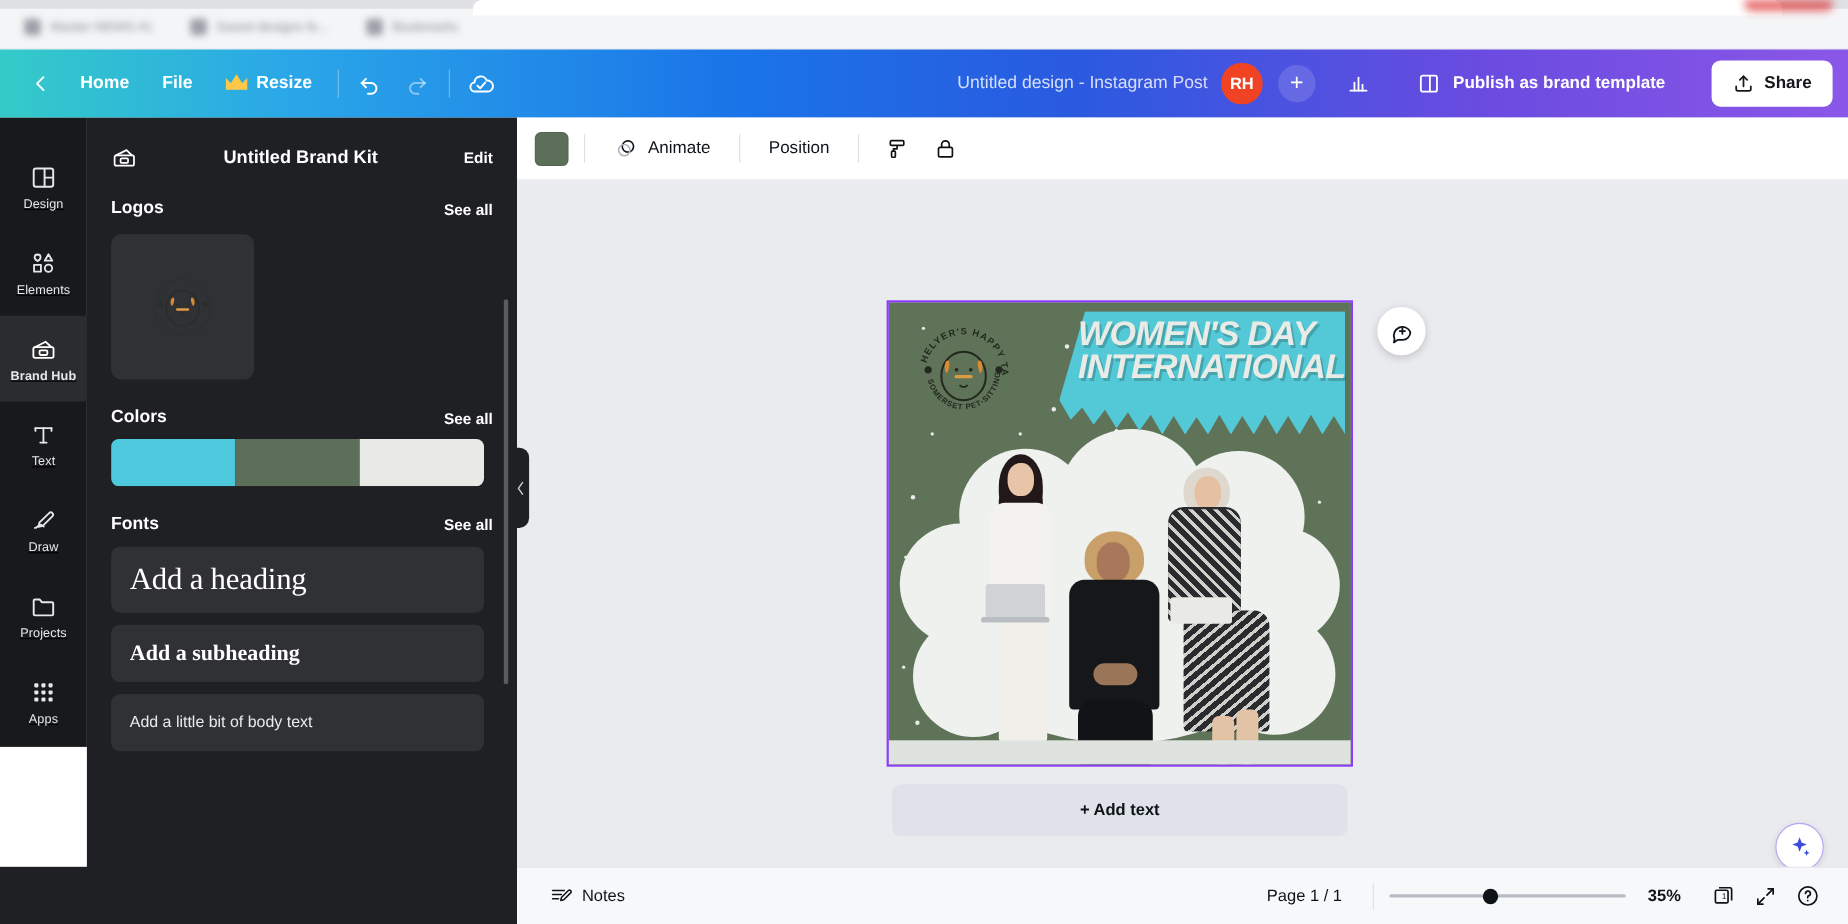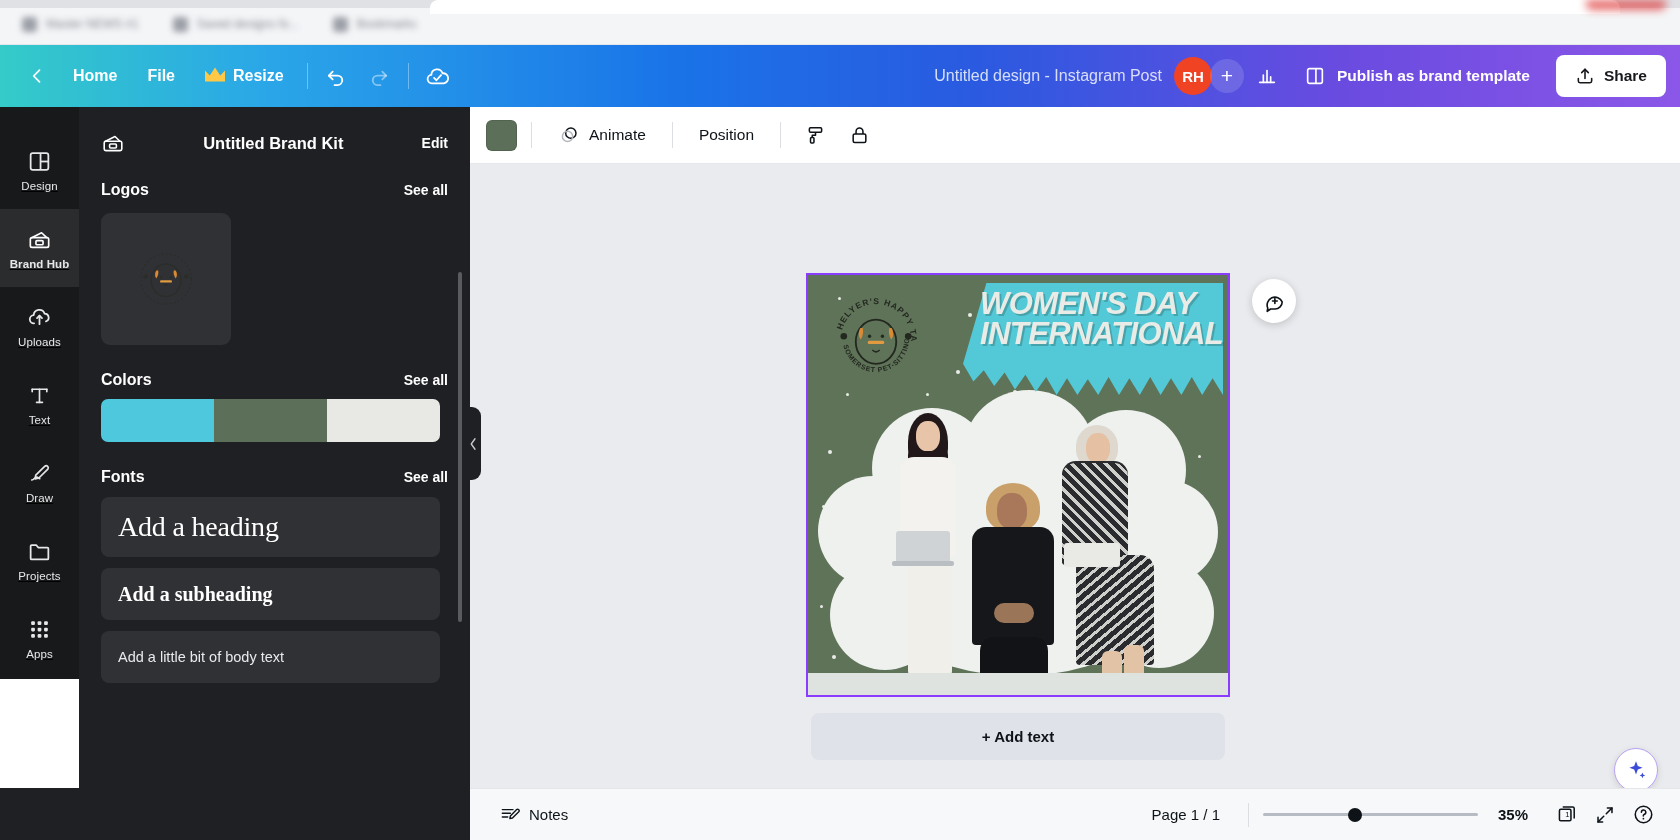--- a/index.html
+++ b/index.html
@@ -54,21 +54,21 @@
   .crown {
     width:20px; height:20px; background:#ffc947; display:inline-block;
     clip-path: polygon(0% 78%,0% 22%,24% 48%,50% 8%,76% 48%,100% 22%,100% 78%);
     border-radius:2px;
   }
   .tb-center { flex:1; display:flex; align-items:center; justify-content:flex-end; }
   .doc-title {
     font-size:16px; color:rgba(255,255,255,.80); font-weight:400;
     padding:7px 12px; border-radius:8px; cursor:text; white-space:nowrap;
   }
-  .tb-right { display:flex; align-items:center; gap:2px; padding-right:14px; }
+  .tb-right { display:flex; align-items:center; gap:18px; padding-right:14px; }
   .avatar {
     width:38px; height:38px; border-radius:50%; background:#ef4324;
     display:flex; align-items:center; justify-content:center;
     font-size:15px; font-weight:700; color:#fff; cursor:pointer;
     border:2px solid rgba(255,255,255,.0);
   }
   .plus-btn {
     width:34px; height:34px; border-radius:50%;
     display:flex;align-items:center;justify-content:center;
     font-size:21px; font-weight:400; cursor:pointer; margin-left:-4px;
@@ -352,35 +352,36 @@
 
   <div class="rail">
     <div class="rail-item">
       <svg class="rail-ico" viewBox="0 0 24 24" fill="none" stroke="#e6e7e8" stroke-width="1.7" stroke-linejoin="round">
           <rect x="3.5" y="4" width="17" height="16" rx="2"></rect>
           <line x1="13" y1="4" x2="13" y2="20"></line>
           <line x1="13" y1="12" x2="20.5" y2="12"></line>
         </svg>
       <span class="rail-label">Design</span>
     </div>
+    <div class="rail-item">
+      <svg class="rail-ico" viewBox="0 0 24 24" fill="none" stroke="#e6e7e8" stroke-width="1.6" stroke-linejoin="round">
+          <path d="M6.6 4.2c-1.3 0-2.3 1-2.3 2.3 0 1.9 2.6 3.4 2.6 3.4s2.6-1.5 2.6-3.4c0-1.3-1-2.3-2.3-2.3-.3 0-.6.2-.3.2z"></path>
+          <polygon points="16.4 3.9 19.7 9.6 13.1 9.6"></polygon>
+          <rect x="3.8" y="13.2" width="6" height="6"></rect>
+          <circle cx="16.4" cy="16.2" r="3.2"></circle>
+        </svg>
+      <span class="rail-label">Elements</span>
+    </div>
     <div class="rail-item active">
       <svg class="rail-ico" viewBox="0 0 24 24" fill="none" stroke="#fff" stroke-width="1.6" stroke-linejoin="round">
           <path d="M4 10.5 14 5.5l5.2 5"></path>
           <rect x="3.2" y="10.2" width="17.6" height="9.4" rx="1.6"></rect>
           <rect x="8.6" y="13" width="6.8" height="4" rx="1"></rect>
         </svg>
       <span class="rail-label">Brand Hub</span>
-    </div>
-    <div class="rail-item">
-      <svg class="rail-ico" viewBox="0 0 24 24" fill="none" stroke="#e6e7e8" stroke-width="1.7" stroke-linecap="round" stroke-linejoin="round">
-          <path d="M6.8 17.6a3.9 3.9 0 0 1-.4-7.8 5.4 5.4 0 0 1 10.5-1.5 3.8 3.8 0 0 1 1.3 7.4"></path>
-          <polyline points="9.6 12.6 12 10.2 14.4 12.6"></polyline>
-          <line x1="12" y1="10.2" x2="12" y2="18.4"></line>
-        </svg>
-      <span class="rail-label">Uploads</span>
     </div>
     <div class="rail-item">
       <svg class="rail-ico" viewBox="0 0 24 24" fill="none" stroke="#e6e7e8" stroke-width="1.6" stroke-linecap="round">
           <line x1="5" y1="6" x2="19" y2="6"></line>
           <line x1="5" y1="6" x2="5" y2="8.4"></line>
           <line x1="19" y1="6" x2="19" y2="8.4"></line>
           <line x1="12" y1="6" x2="12" y2="18.6"></line>
           <line x1="9.2" y1="18.6" x2="14.8" y2="18.6"></line>
         </svg>
       <span class="rail-label">Text</span>

